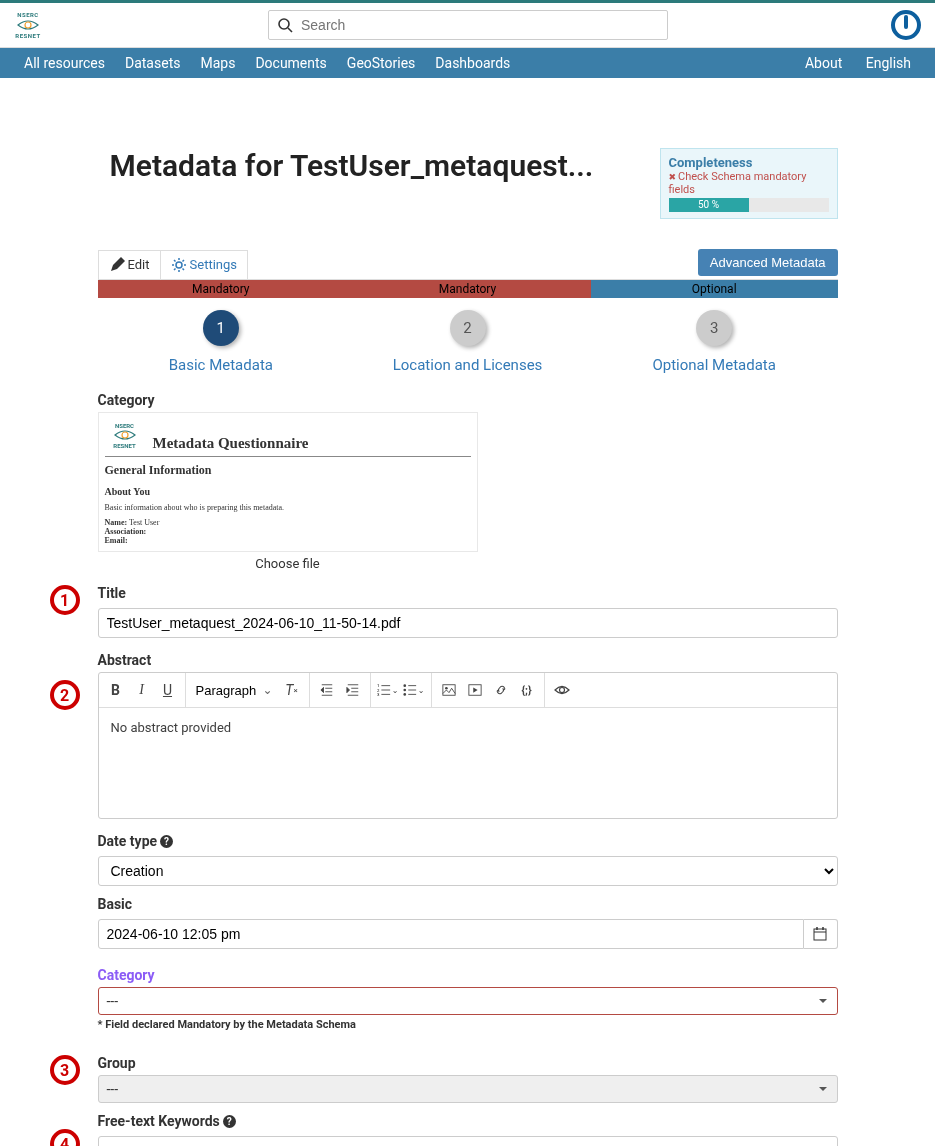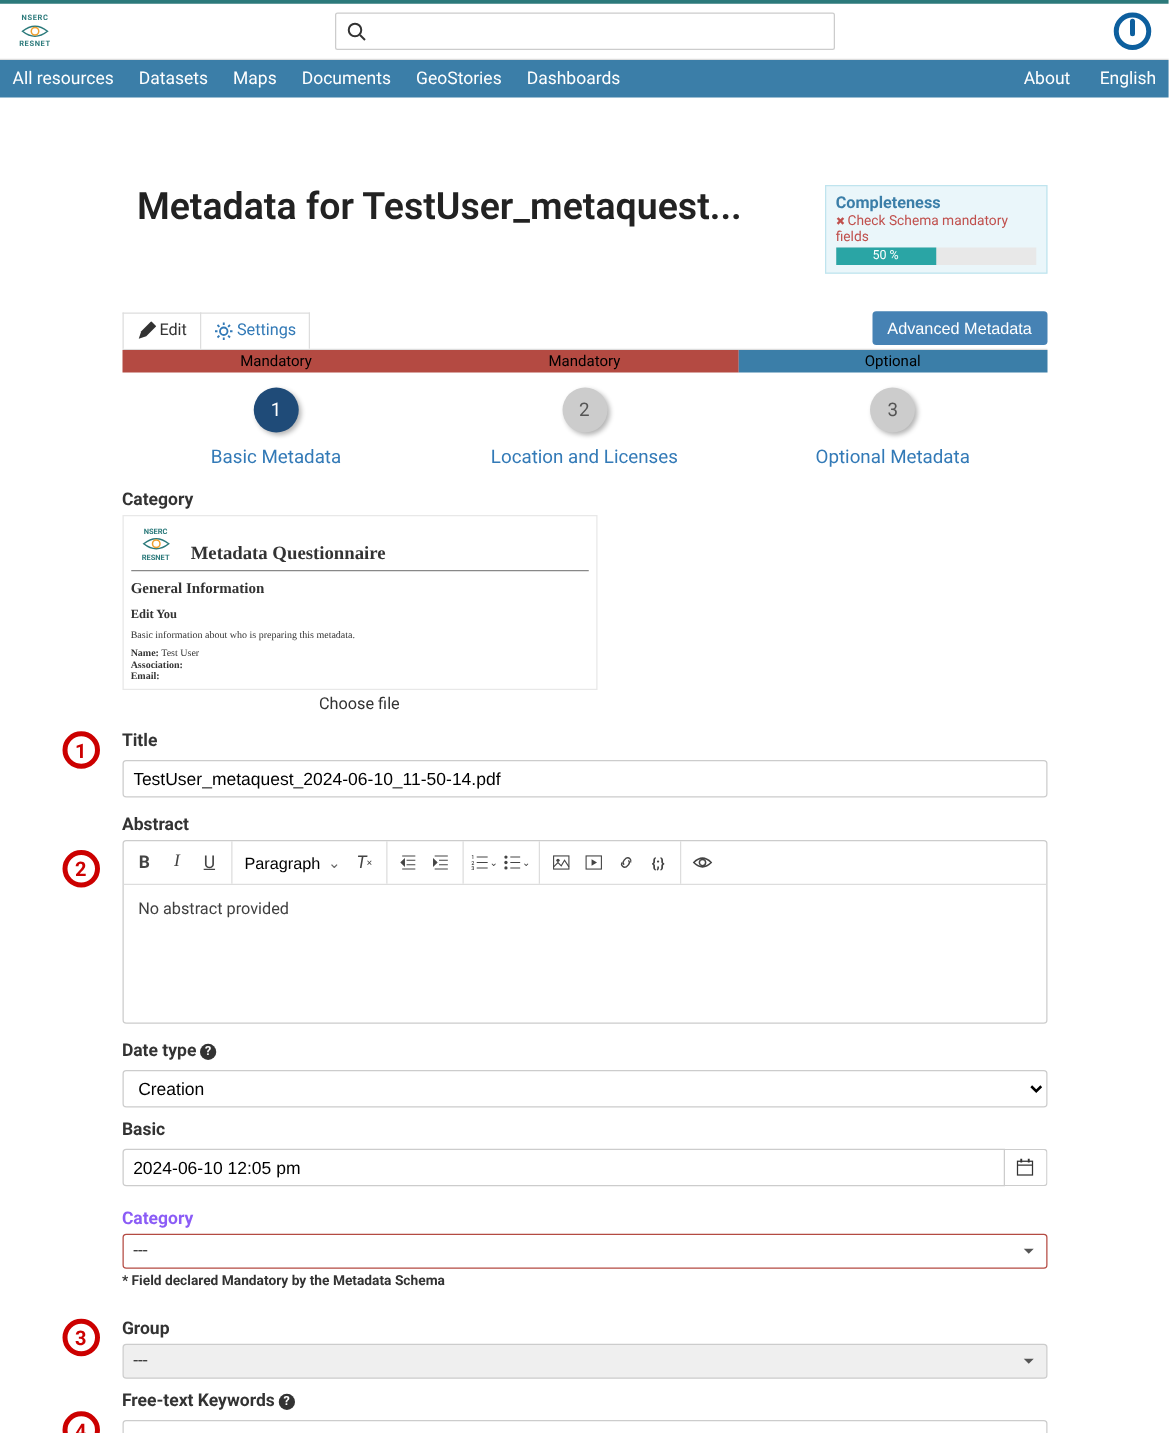--- a/index.html
+++ b/index.html
@@ -9,21 +9,21 @@
   .topbar { display: flex; align-items: center; height: 48px; border-top: 3px solid #2c7a7b; border-bottom: 1px solid #ddd; padding: 0 8px; }
   .logo { width: 40px; display: flex; flex-direction: column; align-items: center; font-size: 6px; color: #2c7a7b; font-weight: bold; letter-spacing: 0.5px; }
   .logo-eye { margin: 1px 0; }
   .search-wrap { margin-left: 220px; width: 400px; }
   .search-box { display: flex; align-items: center; border: 1px solid #ccc; border-radius: 2px; height: 30px; padding: 0 8px; background: #fff; }
   .search-box input { border: none; outline: none; flex: 1; margin-left: 8px; font-size: 14px; }
   .power-icon { margin-left: auto; margin-right: 6px; width: 30px; height: 30px; border: 4px solid #0d5f9e; border-radius: 50%; display:flex; align-items:center; justify-content:center; }
   .power-icon::before { content:''; width:4px; height:14px; background:#0d5f9e; border-radius:2px; margin-top:-6px; }
   
   
-  .nav { background: #3b7ea8; color: #fff; display: flex; align-items: center; height: 30px; padding: 0 10px; font-size: 14px; }
+  .nav { background: #3b7ea8; color: #fff; display: flex; align-items: center; height: 30px; padding: 0 24px; font-size: 14px; }
   .nav a { color: #fff; text-decoration: none; margin-right: 20px; cursor: pointer; }
   .nav-right { margin-left: auto; }
   .nav-right a { margin-right: 0; margin-left: 20px; }
   
   .container { width: 760px; margin: 0 auto; padding: 0 10px 20px; }
   
   
   .header-row { display:flex; align-items:flex-start; margin-top: 70px; }
   .page-title { font-size: 30px; font-weight: 600; color: #222; flex:1;margin-left:12px; }
   .completeness { width: 178px; background:#eaf6fa; border:1px solid #bfe4ee; padding:6px 8px; font-size:12px; }
@@ -106,20 +106,21 @@
         <circle cx="12" cy="6" r="3" fill="none" stroke="#f0a030" stroke-width="1.2"></circle>
       </svg>
     <span>RESNET</span>
   </div>
   <div class="search-wrap">
     <div class="search-box">
       <svg class="icon" viewBox="0 0 16 16">
           <circle cx="7" cy="7" r="5" fill="none" stroke="#333" stroke-width="1.6"></circle>
           <line x1="11" y1="11" x2="15" y2="15" stroke="#333" stroke-width="1.6"></line>
         </svg>
+      <input type="text" placeholder="Search" style="">
     </div>
   </div>
   <div class="power-icon"></div>
 </div>
 
 <div class="nav">
   <a>All resources</a>
   <a>Datasets</a>
   <a>Maps</a>
   <a>Documents</a>
@@ -192,21 +193,21 @@
             <svg width="24" height="12" viewBox="0 0 24 12">
                 <path d="M2 6 Q12 -2 22 6 Q12 14 2 6 Z" fill="none" stroke="#2c7a7b" stroke-width="1.2"></path>
                 <circle cx="12" cy="6" r="3" fill="none" stroke="#f0a030" stroke-width="1.2"></circle>
               </svg>
             <span>RESNET</span>
           </div>
           <div class="thumb-title">Metadata Questionnaire</div>
         </div>
         <div class="thumb-body">
           <strong style="font-size:12px;">General Information</strong>
-          <strong style="margin-top:8px;font-size:10px;">Edit You</strong>
+          <strong style="margin-top:8px;font-size:10px;">About You</strong>
           <div style="margin:6px 0;font-size:8px;">Basic information about who is preparing this metadata.</div>
           <div style="font-size:8px;"><b>Name:</b> <span>Test User</span></div>
           <div style="font-size:8px;"><b>Association:</b></div>
           <div style="font-size:8px;"><b>Email:</b></div>
         </div>
       </div>
       <div class="choose-file" style="width:380px;">Choose file</div>
     </div>
 
     <div class="field-wrap">

